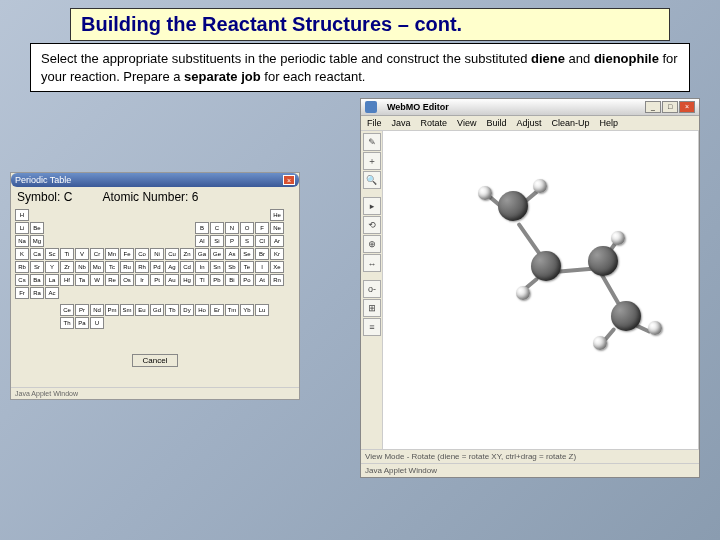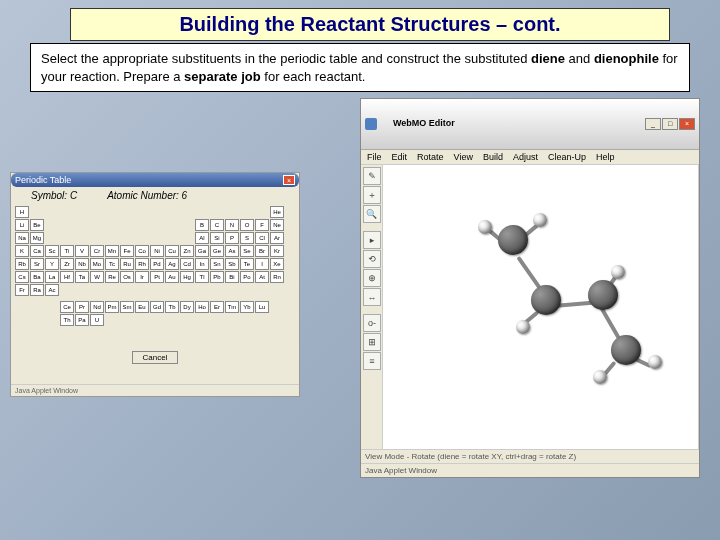--- a/index.html
+++ b/index.html
@@ -8,21 +8,20 @@
     background: linear-gradient(135deg, #b8c5d6 0%, #a0b0c4 50%, #8a9cb0 100%);
     font-family: Arial, sans-serif;
     overflow: hidden;
     position: relative;
   }
   .slide-title {
     background: #ffffcc;
     border: 1px solid #333;
     margin: 8px 50px 0 70px;
     padding: 4px 10px;
-    text-align: center;
     font-family: "Comic Sans MS", cursive, sans-serif;
     font-size: 20px;
     font-weight: bold;
     color: #000080;
   }
   .instruction-box {
     background: #fff;
     border: 1px solid #000;
     margin: 2px 30px 0 30px;
     padding: 6px 10px;
@@ -57,25 +56,24 @@
   .pt-close {
     background: #d85030;
     color: #fff;
     width: 12px; height: 10px;
     text-align: center;
     font-size: 7px;
     line-height: 10px;
     border: 1px solid #fff;
   }
   .pt-info {
-    padding: 3px 20px;
-    font-size: 10px;
+    padding: 3px 6px;
+    font-size: 12px;
     display: flex;
     gap: 30px;
-    font-style: italic;
   }
   .pt-grid {
     padding: 2px 4px 4px 4px;
   }
   .pt-row { display: flex; gap: 1px; margin-bottom: 1px; }
   .el {
     width: 14px; height: 12px;
     background: #fff;
     border: 1px solid #888;
     font-size: 6px;
@@ -106,23 +104,24 @@
     right: 20px; top: 6px;
     width: 340px; height: 380px;
     background: #ece9d8;
     border: 1px solid #888;
     display: flex;
     flex-direction: column;
     font-size: 9px;
   }
   .ed-titlebar {
     background: linear-gradient(#fff, #d0d0d0);
-    padding: 19px 4px;
-    display: flex;
-    gap: 16px;
+    padding: 2px 4px;
+    display: flex;
+    align-items: center;
+    gap: 10px;
     border-bottom: 1px solid #aaa;
   }
   .ed-icon {
     width: 12px; height: 12px;
     background: #5080c0;
     border-radius: 2px;
   }
   .ed-title { flex: 1; font-weight: bold; font-size: 9px; }
   .win-btns { display: flex; gap: 1px; }
   .win-btn {
@@ -412,21 +411,21 @@
       <span class="ed-icon"></span>
       <span class="ed-title">WebMO Editor</span>
       <span class="win-btns">
         <span class="win-btn">_</span>
         <span class="win-btn">□</span>
         <span class="win-btn close">×</span>
       </span>
     </div>
     <div class="ed-menubar" id="ed-menubar">
         <span class="ed-menu">File</span>
-        <span class="ed-menu">Edit</span>
+        <span class="ed-menu">Java</span>
         <span class="ed-menu">Rotate</span>
         <span class="ed-menu">View</span>
         <span class="ed-menu">Build</span>
         <span class="ed-menu">Adjust</span>
         <span class="ed-menu">Clean-Up</span>
         <span class="ed-menu">Help</span>
       </div>
     <div class="ed-body">
       <div class="ed-toolbar" id="ed-toolbar">
           <div class="tool">✎</div>

